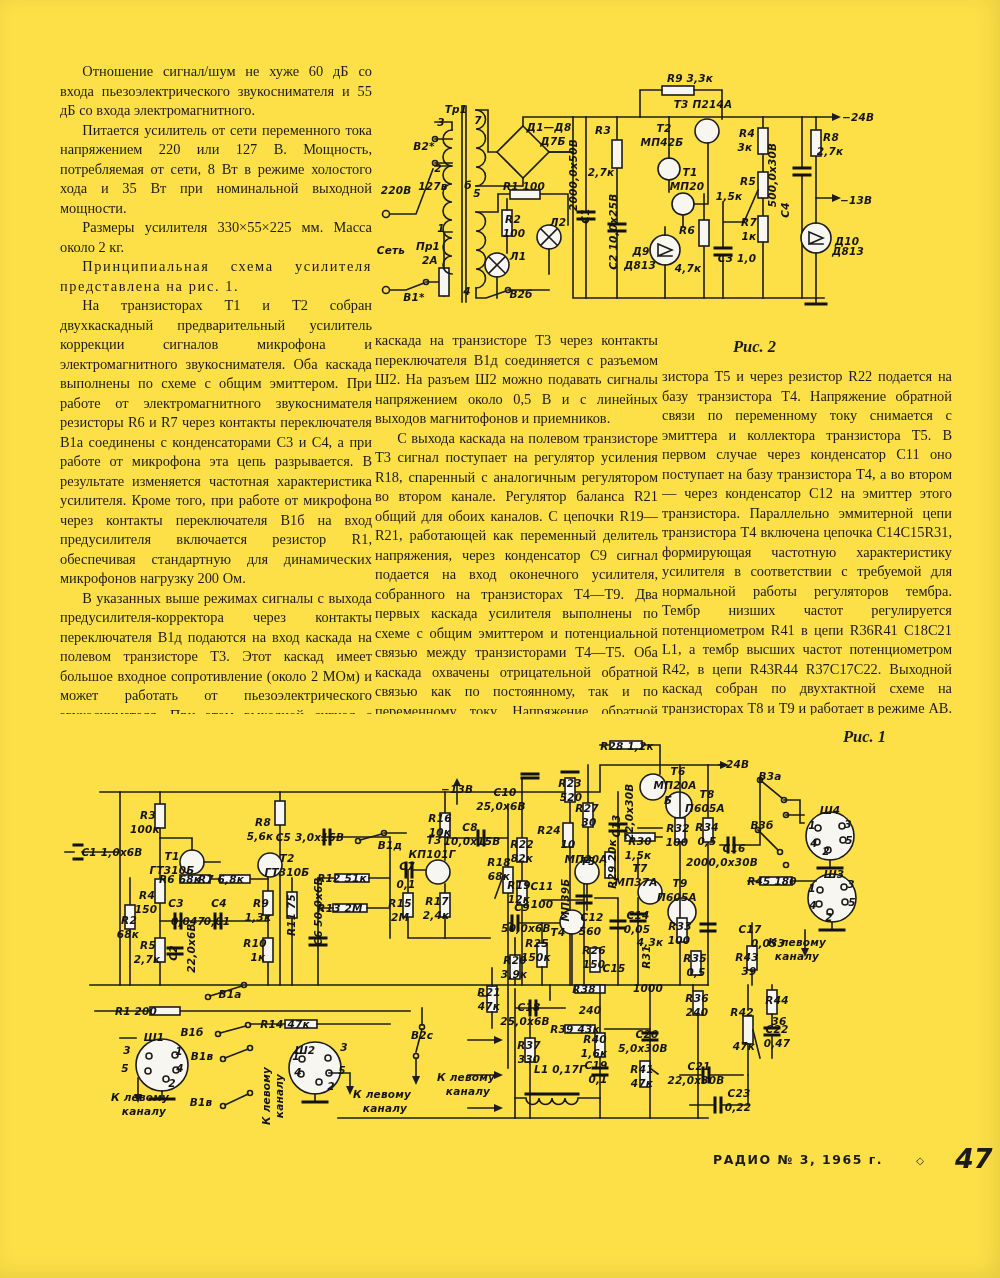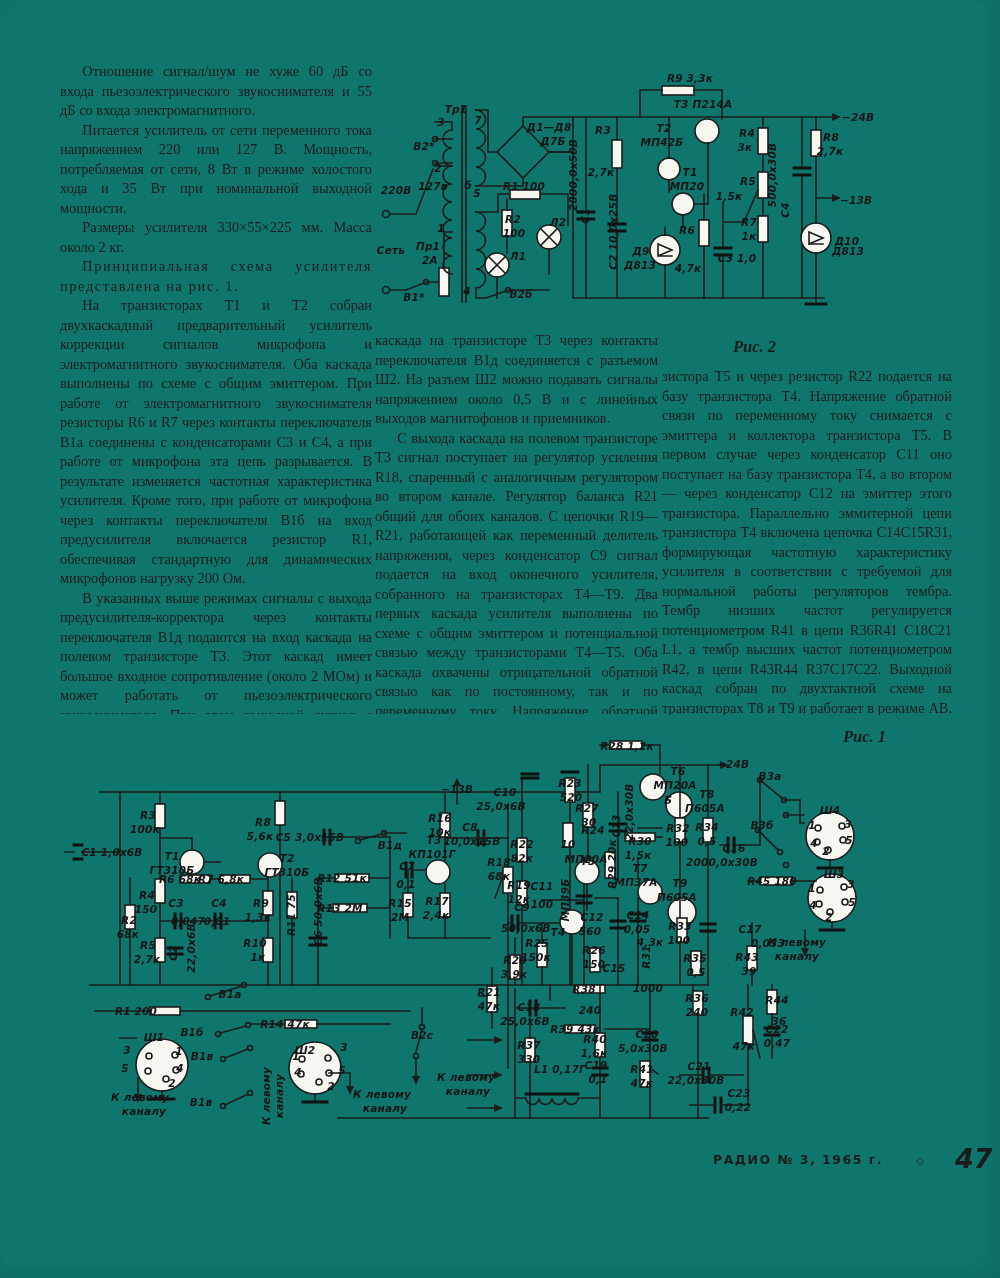--- a/index.html
+++ b/index.html
@@ -1,18 +1,18 @@
 <!DOCTYPE html>
 <html lang="ru"><head>
 <meta charset="utf-8">
 <style>
   html,body{margin:0;padding:0;background:#cfccc4;}
   .page{
     position:relative; width:1000px; height:1278px;
-    background:#0f766e; overflow:hidden;
+    background:#fde047; overflow:hidden;
     font-family:"Liberation Serif", serif; color:#1b1b1b;
     box-shadow:inset -10px 0 18px rgba(0,0,0,.05), inset 0 -10px 18px rgba(0,0,0,.04);
   }
   .col{position:absolute; font-size:14.4px; line-height:19.5px; text-align:justify; overflow:hidden;}
   .col p{margin:0; text-indent:1.55em;}
   .col p.noindent{text-indent:0;}
   .col p.spaced{letter-spacing:1.6px;}
   .caption{position:absolute; font-style:italic; font-weight:bold; font-size:16.5px; font-family:"Liberation Serif",serif;}
   .panel{position:absolute;}
   .panel svg{position:absolute; left:0; top:0;}
@@ -468,21 +468,21 @@
       <span class="sl" style="left: 477px; top: 205px;">R25</span>
       <span class="sl" style="left: 476px; top: 219px;">150к</span>
       <span class="sl" style="left: 445px; top: 54px;">С10</span>
       <span class="sl" style="left: 441px; top: 68px;">25,0х6В</span>
       <span class="sl" style="left: 462px; top: 106px;">R22</span>
       <span class="sl" style="left: 462px; top: 120px;">82к</span>
       <span class="sl" style="left: 482px; top: 148px;">С11</span>
       <span class="sl" style="left: 482px; top: 166px;">100</span>
       <span class="sl" style="left: 510px; top: 45px;">R23</span>
       <span class="sl" style="left: 511px; top: 59px;">520</span>
-      <span class="sl" style="left: 533px; top: 92px; text-align: center;">R24</span>
+      <span class="sl" style="left: 489px; top: 92px; text-align: center;">R24</span>
       <span class="sl" style="left: 508px; top: 106px;">10</span>
       <span class="sl" style="left: 528px; top: 123px;">Т5</span>
       <span class="sl" style="left: 526px; top: 121px;">МП20А</span>
       <span class="sl v" style="left: 505px; top: 162px;">МП39Б</span>
       <span class="sl" style="left: 498px; top: 194px;">Т4</span>
       <span class="sl" style="left: 532px; top: 179px;">С12</span>
       <span class="sl" style="left: 530px; top: 193px;">560</span>
       <span class="sl" style="left: 534px; top: 212px;">R26</span>
       <span class="sl" style="left: 534px; top: 226px;">150</span>
       <span class="sl" style="left: 527px; top: 70px;">R27</span>

